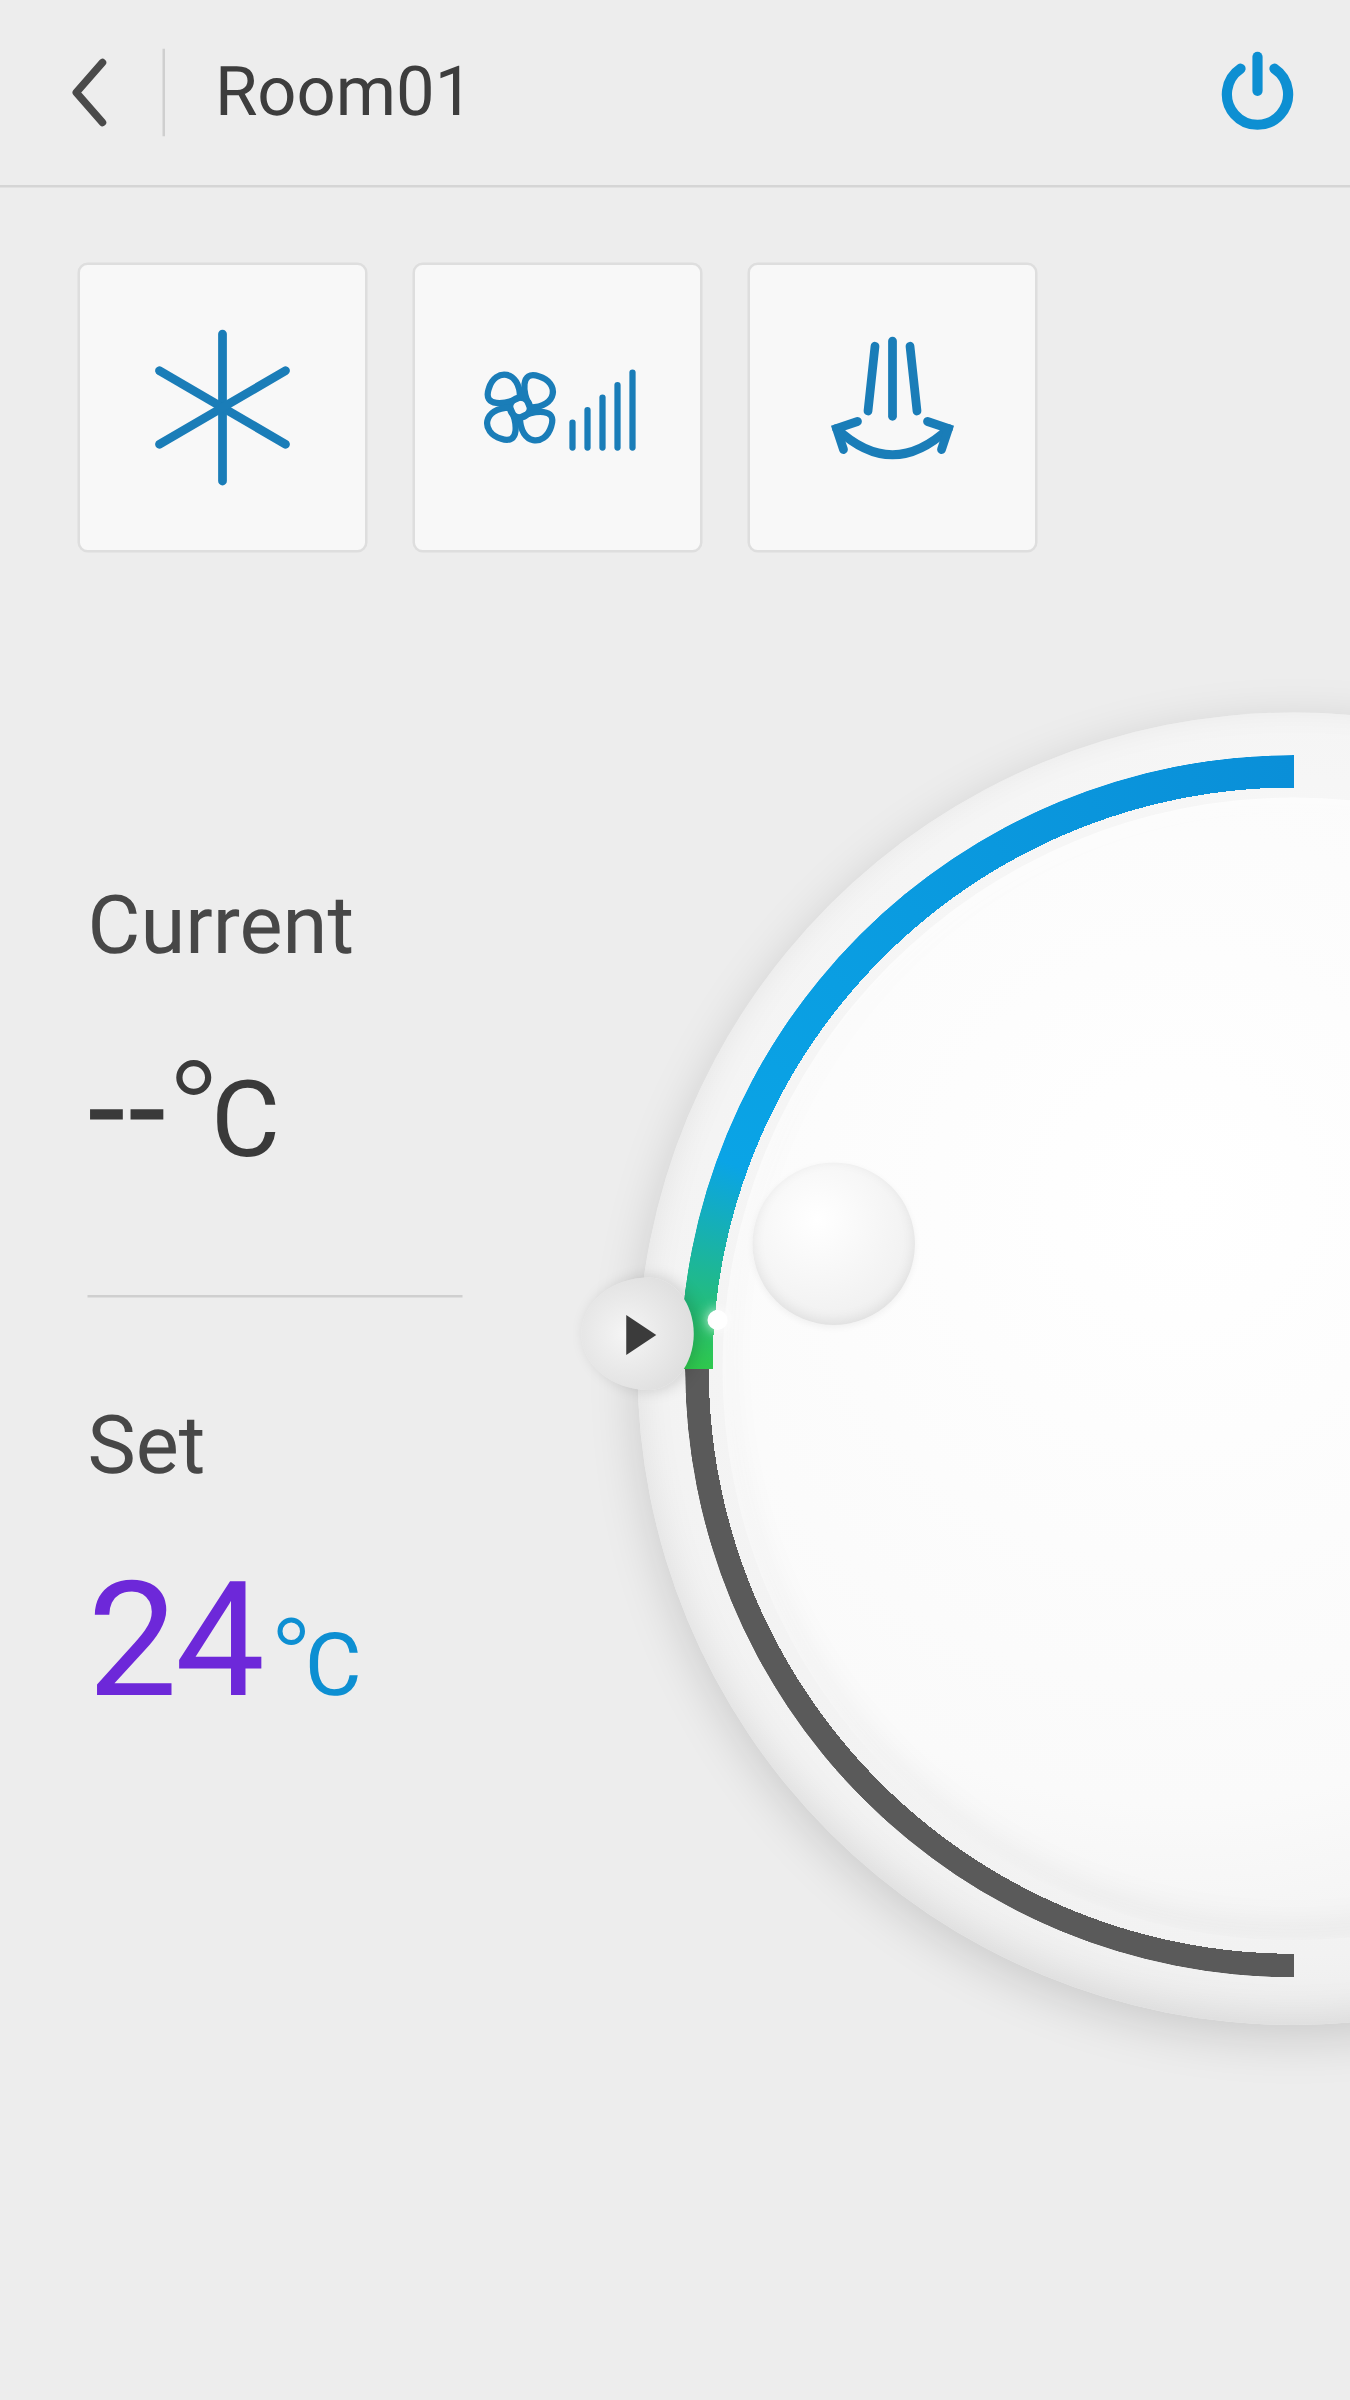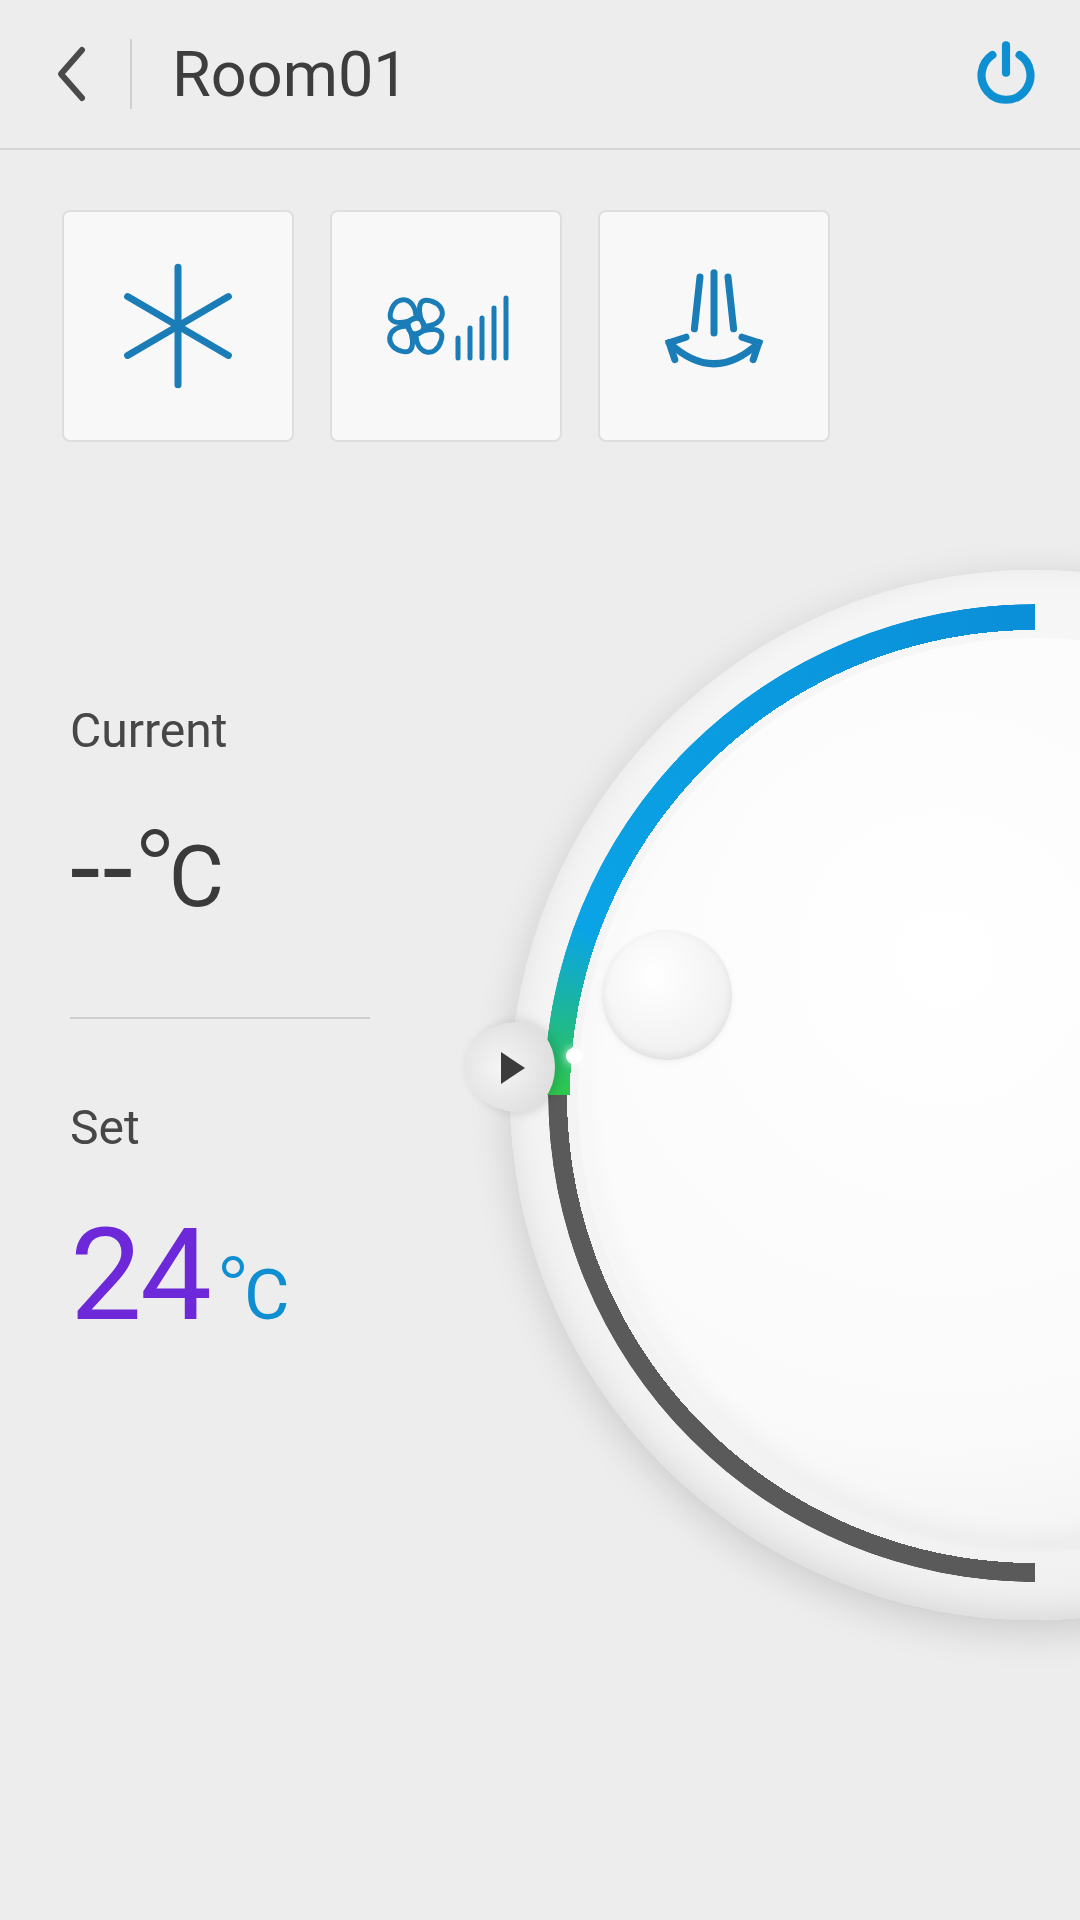--- a/index.html
+++ b/index.html
@@ -32,21 +32,21 @@
       margin-right: 30px;
     }
     .back-btn svg { width: 36px; height: 60px; }
     .header-divider {
       width: 2px;
       height: 70px;
       background: #cfcfcf;
       margin-right: 40px;
     }
     .room-title {
-      font-size: 63px;
+      font-size: 55px;
       font-weight: 400;
       color: #3d3d3d;
       flex: 1;
     }
     .power-btn {
       width: 68px;
       height: 68px;
       display: flex;
       align-items: center;
       justify-content: center;
@@ -71,21 +71,21 @@
       cursor: pointer;
     }
     .mode-btn svg { width: 140px; height: 140px; }
 
     
     .temp-section {
       padding: 260px 70px 0 70px;
       position: relative;
     }
     .temp-label {
-      font-size: 48px;
+      font-size: 65px;
       color: #474747;
       font-weight: 400;
       margin-bottom: 55px;
     }
     .temp-value-row {
       display: flex;
       align-items: baseline;
       gap: 6px;
     }
     .temp-value {

